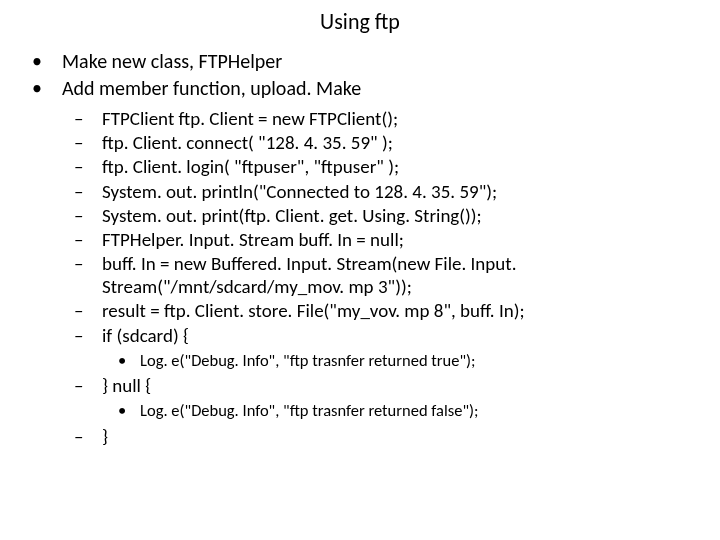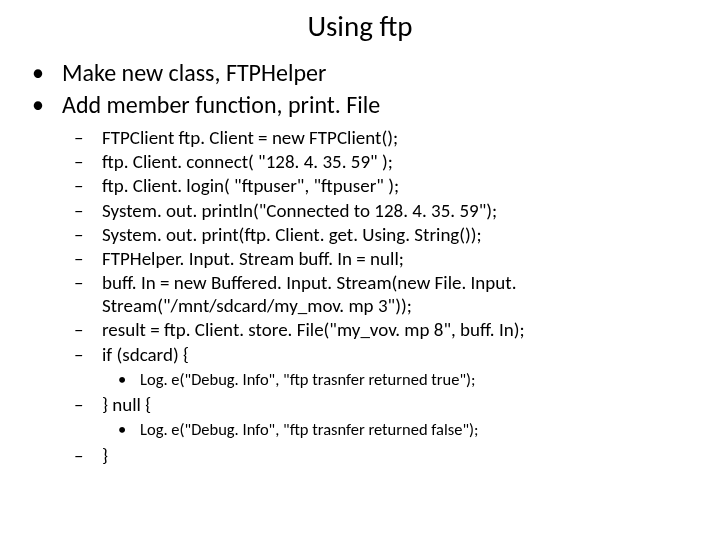--- a/index.html
+++ b/index.html
@@ -6,27 +6,27 @@
     body {
       width: 720px;
       height: 540px;
       background: #ffffff;
       font-family: Calibri, Arial, sans-serif;
       color: #000000;
       padding: 8px 0 0 0;
       overflow: hidden;
     }
     .title {
-      font-size: 29px;
+      font-size: 22px;
       text-align: center;
       margin-bottom: 14px;
       font-weight: normal;
     }
     .level1 {
-      font-size: 24px;
+      font-size: 20px;
       margin-left: 32px;
       line-height: 1.25;
       margin-bottom: 2px;
     }
     .level1 .bullet {
       display: inline-block;
       width: 30px;
     }
     .level2-wrap {
       margin-top: 6px;
@@ -67,21 +67,21 @@
   </style>
 </head>
 <body>
 
 <div class="title">Using ftp</div>
 
 <div class="level1">
   <span class="bullet">•</span><span>Make new class, FTPHelper</span>
 </div>
 <div class="level1">
-  <span class="bullet">•</span><span>Add member function, print. File</span>
+  <span class="bullet">•</span><span>Add member function, upload. Make</span>
 </div>
 
 <div class="level2-wrap">
   <div class="level2">
     <span class="bullet">–</span>
       <span class="content">FTPClient ftp. Client = new FTPClient();</span>
   </div>
   <div class="level2">
     <span class="bullet">–</span>
       <span class="content">ftp. Client. connect( "128. 4. 35. 59" );</span>

